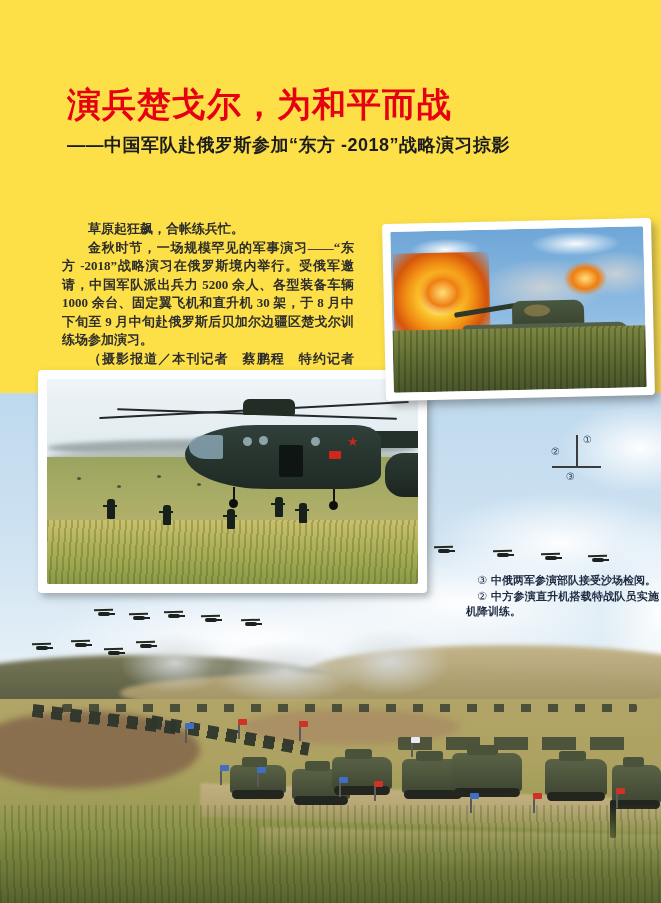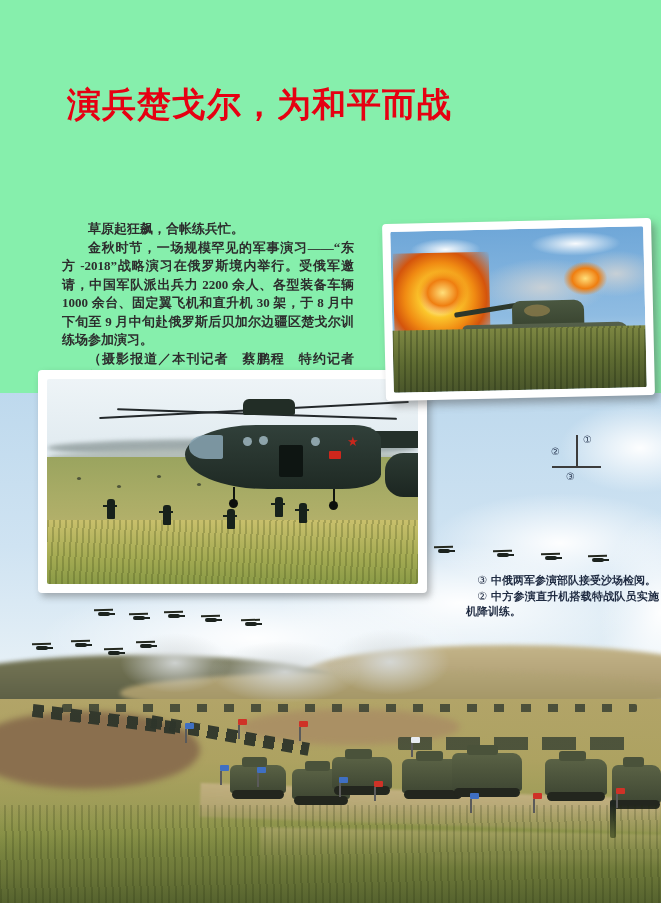--- a/index.html
+++ b/index.html
@@ -1,16 +1,16 @@
 <!DOCTYPE html>
 <html><head>
 <meta charset="utf-8">
 <style>
   html,body{margin:0;padding:0;background:#ffffff;}
-  .page{position:relative;width:661px;height:903px;background:#86efac;overflow:hidden;
+  .page{position:relative;width:661px;height:903px;background:#fde047;overflow:hidden;
         font-family:"Liberation Serif",serif;}
 
   
   .title{position:absolute;left:67px;top:82px;font-family:"Liberation Sans",sans-serif;
          font-weight:bold;font-size:34px;letter-spacing:1px;color:#e60012;white-space:nowrap;}
   .subtitle{position:absolute;left:67px;top:133px;font-family:"Liberation Sans",sans-serif;
          font-weight:bold;font-size:18px;letter-spacing:.5px;color:#1c1c1c;white-space:nowrap;}
 
   
   .article{position:absolute;left:62px;top:220px;width:292px;font-size:13px;line-height:18.5px;
@@ -117,24 +117,25 @@
             font-size:11px;line-height:15.5px;font-weight:bold;color:#1d2940;text-align:justify;}
   .captions p{margin:0;text-indent:1em;}
   .cap-num{margin-right:4px;font-family:"DejaVu Sans",sans-serif;font-weight:normal;}
 </style>
 </head>
 <body>
 
 <div class="page">
 
   <div class="title">演兵楚戈尔，为和平而战</div>
+  <div class="subtitle">——中国军队赴俄罗斯参加“东方 -2018”战略演习掠影</div>
 
   <div class="article">
     <p>草原起狂飙，合帐练兵忙。</p>
-    <p>金秋时节，一场规模罕见的军事演习——“东方 -2018”战略演习在俄罗斯境内举行。受俄军邀请，中国军队派出兵力 2200 余人、各型装备车辆 1000 余台、固定翼飞机和直升机 30 架，于 8 月中下旬至 9 月中旬赴俄罗斯后贝加尔边疆区楚戈尔训练场参加演习。</p>
+    <p>金秋时节，一场规模罕见的军事演习——“东方 -2018”战略演习在俄罗斯境内举行。受俄军邀请，中国军队派出兵力 5200 余人、各型装备车辆 1000 余台、固定翼飞机和直升机 30 架，于 8 月中下旬至 9 月中旬赴俄罗斯后贝加尔边疆区楚戈尔训练场参加演习。</p>
     <p>（摄影报道／本刊记者　蔡鹏程　特约记者　杨再新）</p>
   </div>
 
   <div class="panorama">
     <div class="cloud" style="left:280px;top:150px;width:360px;height:120px;"></div>
     <div class="cloud" style="left:40px;top:190px;width:430px;height:110px;"></div>
     <div class="cloud" style="left:430px;top:100px;width:260px;height:100px;"></div>
     <div class="cloud" style="left:560px;top:10px;width:160px;height:90px;"></div>
     <div class="cloud" style="left:600px;top:120px;width:120px;height:200px;"></div>
 

